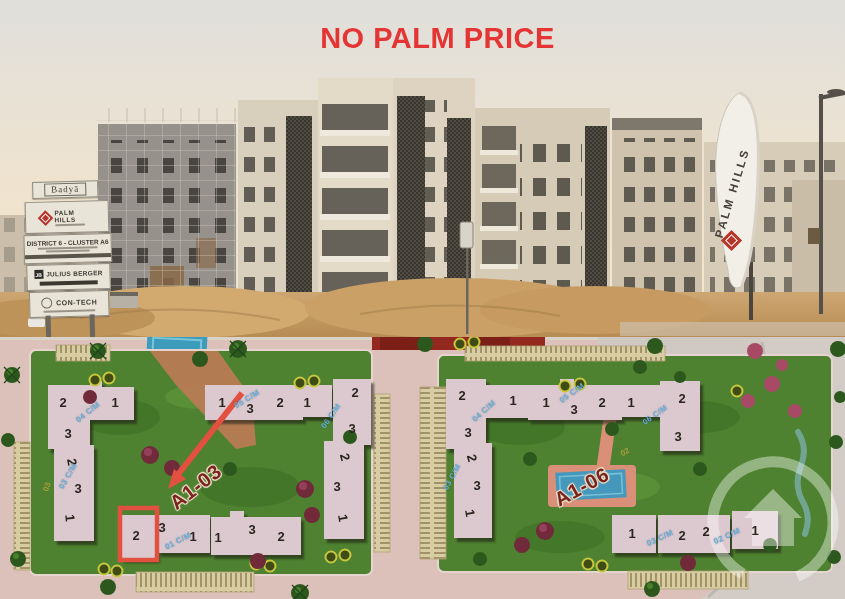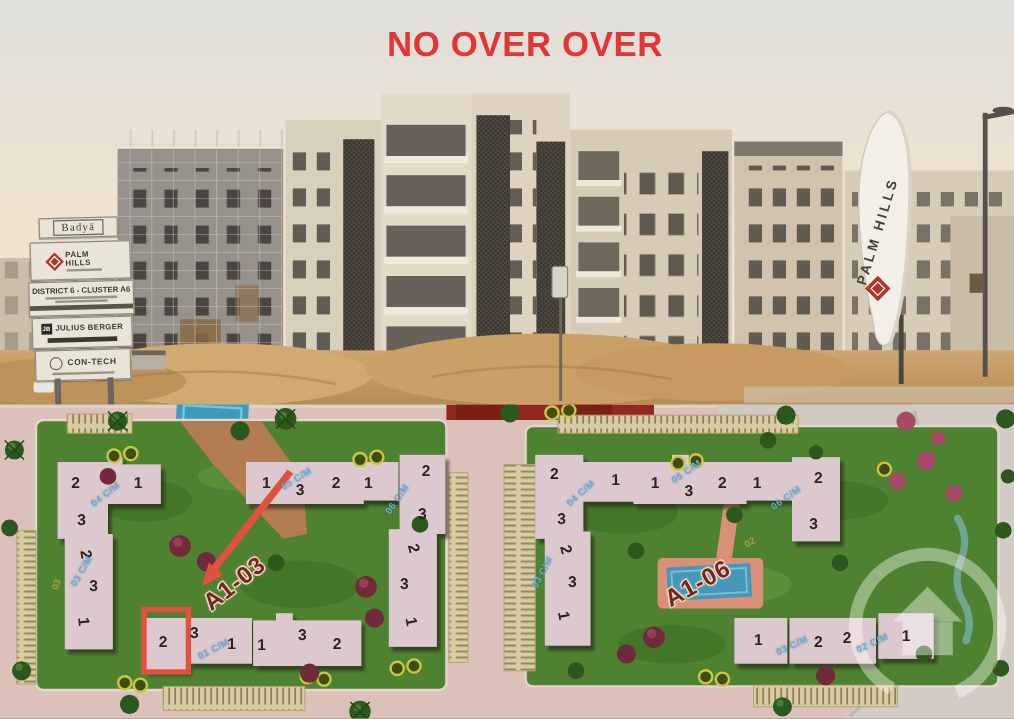--- a/index.html
+++ b/index.html
@@ -195,21 +195,21 @@
     <g>
       <rect x="819" y="94" width="4" height="220" fill="#55514a"></rect>
       <path d="M819,98 L845,93" stroke="#55514a" stroke-width="4" fill="none"></path>
       <ellipse cx="836" cy="92" rx="9" ry="3" fill="#55514a"></ellipse>
       <rect x="808" y="228" width="12" height="16" fill="#6b5b43"></rect>
     </g>
 
     <rect x="749" y="262" width="4" height="58" fill="#4a463e"></rect>
   </svg>
 
-  <div class="headline">NO OVER OVER</div>
+  <div class="headline">NO PALM PRICE</div>
 
   <div class="billboard">
     <div class="bb-panel bb-badya">
       <span class="inner">Badyā</span>
     </div>
     <div class="bb-panel bb-ph">
       <span class="ph-diamond"></span>
       <span class="ph-txt">
         <span>PALM HILLS</span>
         <span class="microbar" style="display:block;width:30px;margin-top:1px;"></span>

